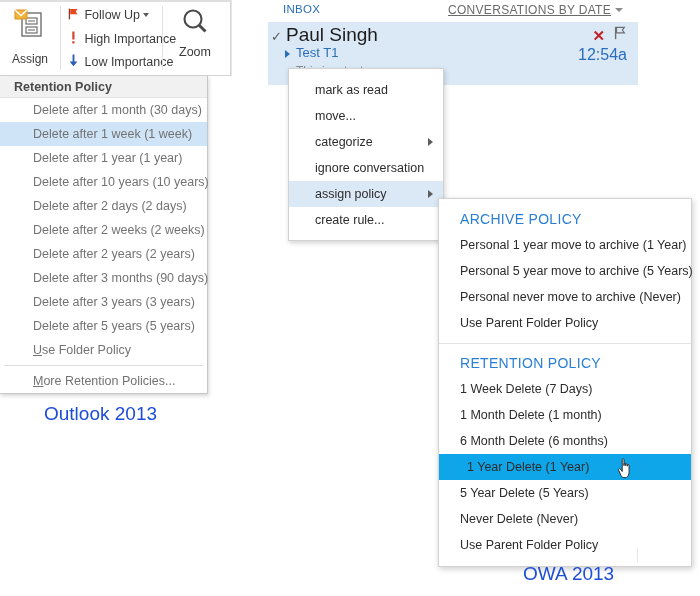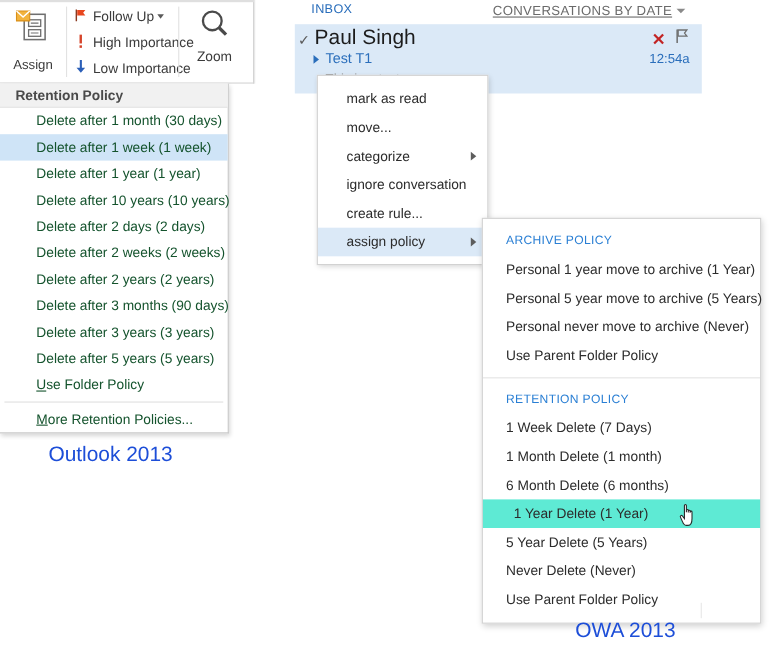--- a/index.html
+++ b/index.html
@@ -123,21 +123,21 @@
     font-size: 12.5px;
     font-weight: bold;
     color: #4a4a4a;
     padding-left: 14px;
     box-sizing: border-box;
   }
   .ol-item {
     height: 24px;
     line-height: 24px;
     font-size: 12.5px;
-    color: #14532d;
+    color: #737373;
     padding-left: 33px;
     box-sizing: border-box;
     white-space: nowrap;
     cursor: default;
   }
   .ol-item.sel {
     background: #cfe4f7;
   }
   .ol-sep {
     height: 1px;
@@ -238,21 +238,21 @@
     cursor: default;
   }
   #owa-flag {
     position: absolute;
     right: 12px; top: 4px;
     cursor: default;
   }
   #owa-time {
     position: absolute;
     right: 11px; top: 24px;
-    font-size: 12px;
+    font-size: 16px;
     color: #2a6ebb;
     white-space: nowrap;
   }
 
   
   #ctx-menu {
     position: absolute;
     left: 288px; top: 68px;
     width: 156px;
     background: #ffffff;
@@ -290,38 +290,38 @@
     width: 254px;
     background: #ffffff;
     border: 1px solid #d2d2d2;
     box-sizing: border-box;
     box-shadow: 1px 2px 6px rgba(0,0,0,0.2);
     padding: 8px 0 8px 0;
   }
   .sub-head {
     height: 25px;
     line-height: 25px;
-    font-size: 11px;
+    font-size: 14px;
     color: #2a7fd4;
     padding-left: 21px;
     letter-spacing: 0.3px;
     box-sizing: border-box;
     cursor: default;
   }
   .sub-item {
     height: 26px;
     line-height: 26px;
     font-size: 12.5px;
     color: #2c2c2c;
     padding-left: 21px;
     box-sizing: border-box;
     white-space: nowrap;
     cursor: default;
   }
-  .sub-item.sel { background: #5eead4; padding-left: 28px; }
+  .sub-item.sel { background: #0ea5e9; padding-left: 28px; }
   .sub-sep {
     height: 1px;
     background: #e3e3e3;
     margin: 7px 0 7px 0;
   }
 
   
   .caption {
     position: absolute;
     font-size: 19px;
@@ -457,22 +457,22 @@
       </div>
       <div id="owa-time">12:54a</div>
     </div>
   </div>
 
   <div id="ctx-menu">
     <div class="ctx-item">mark as read</div>
     <div class="ctx-item">move...</div>
     <div class="ctx-item"><span>categorize</span><span class="ctx-arrow"></span></div>
     <div class="ctx-item">ignore conversation</div>
+    <div class="ctx-item sel"><span>assign policy</span><span class="ctx-arrow"></span></div>
     <div class="ctx-item">create rule...</div>
-    <div class="ctx-item sel"><span>assign policy</span><span class="ctx-arrow"></span></div>
   </div>
 
   <div id="submenu">
     <div class="sub-head">ARCHIVE POLICY</div>
     <div class="sub-item">Personal 1 year move to archive (1 Year)</div>
     <div class="sub-item">Personal 5 year move to archive (5 Years)</div>
     <div class="sub-item">Personal never move to archive (Never)</div>
     <div class="sub-item">Use Parent Folder Policy</div>
 
     <div class="sub-sep"></div>

